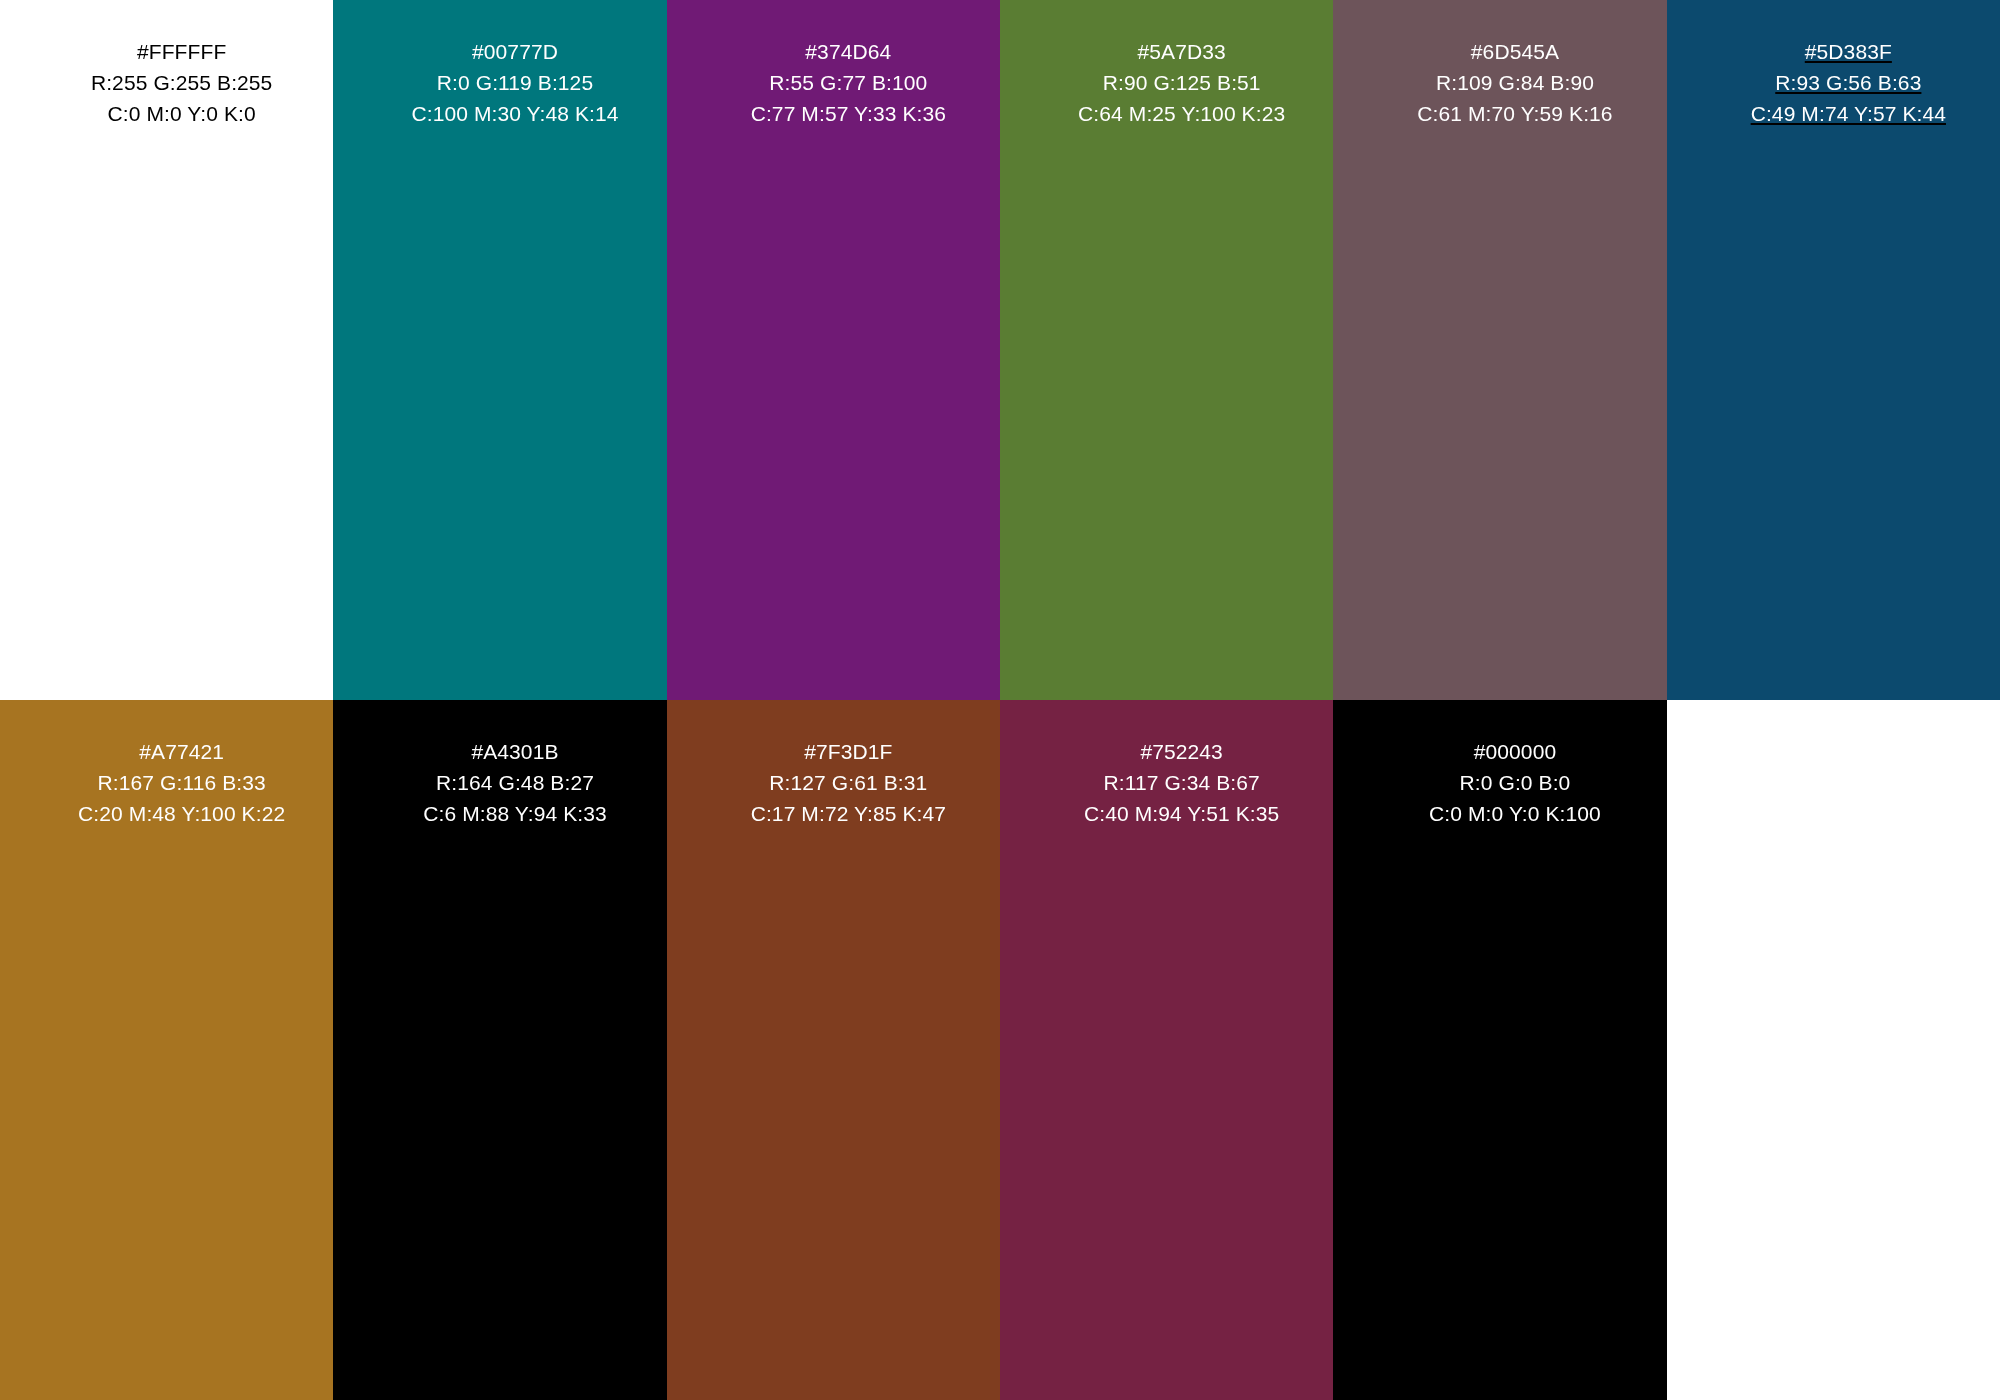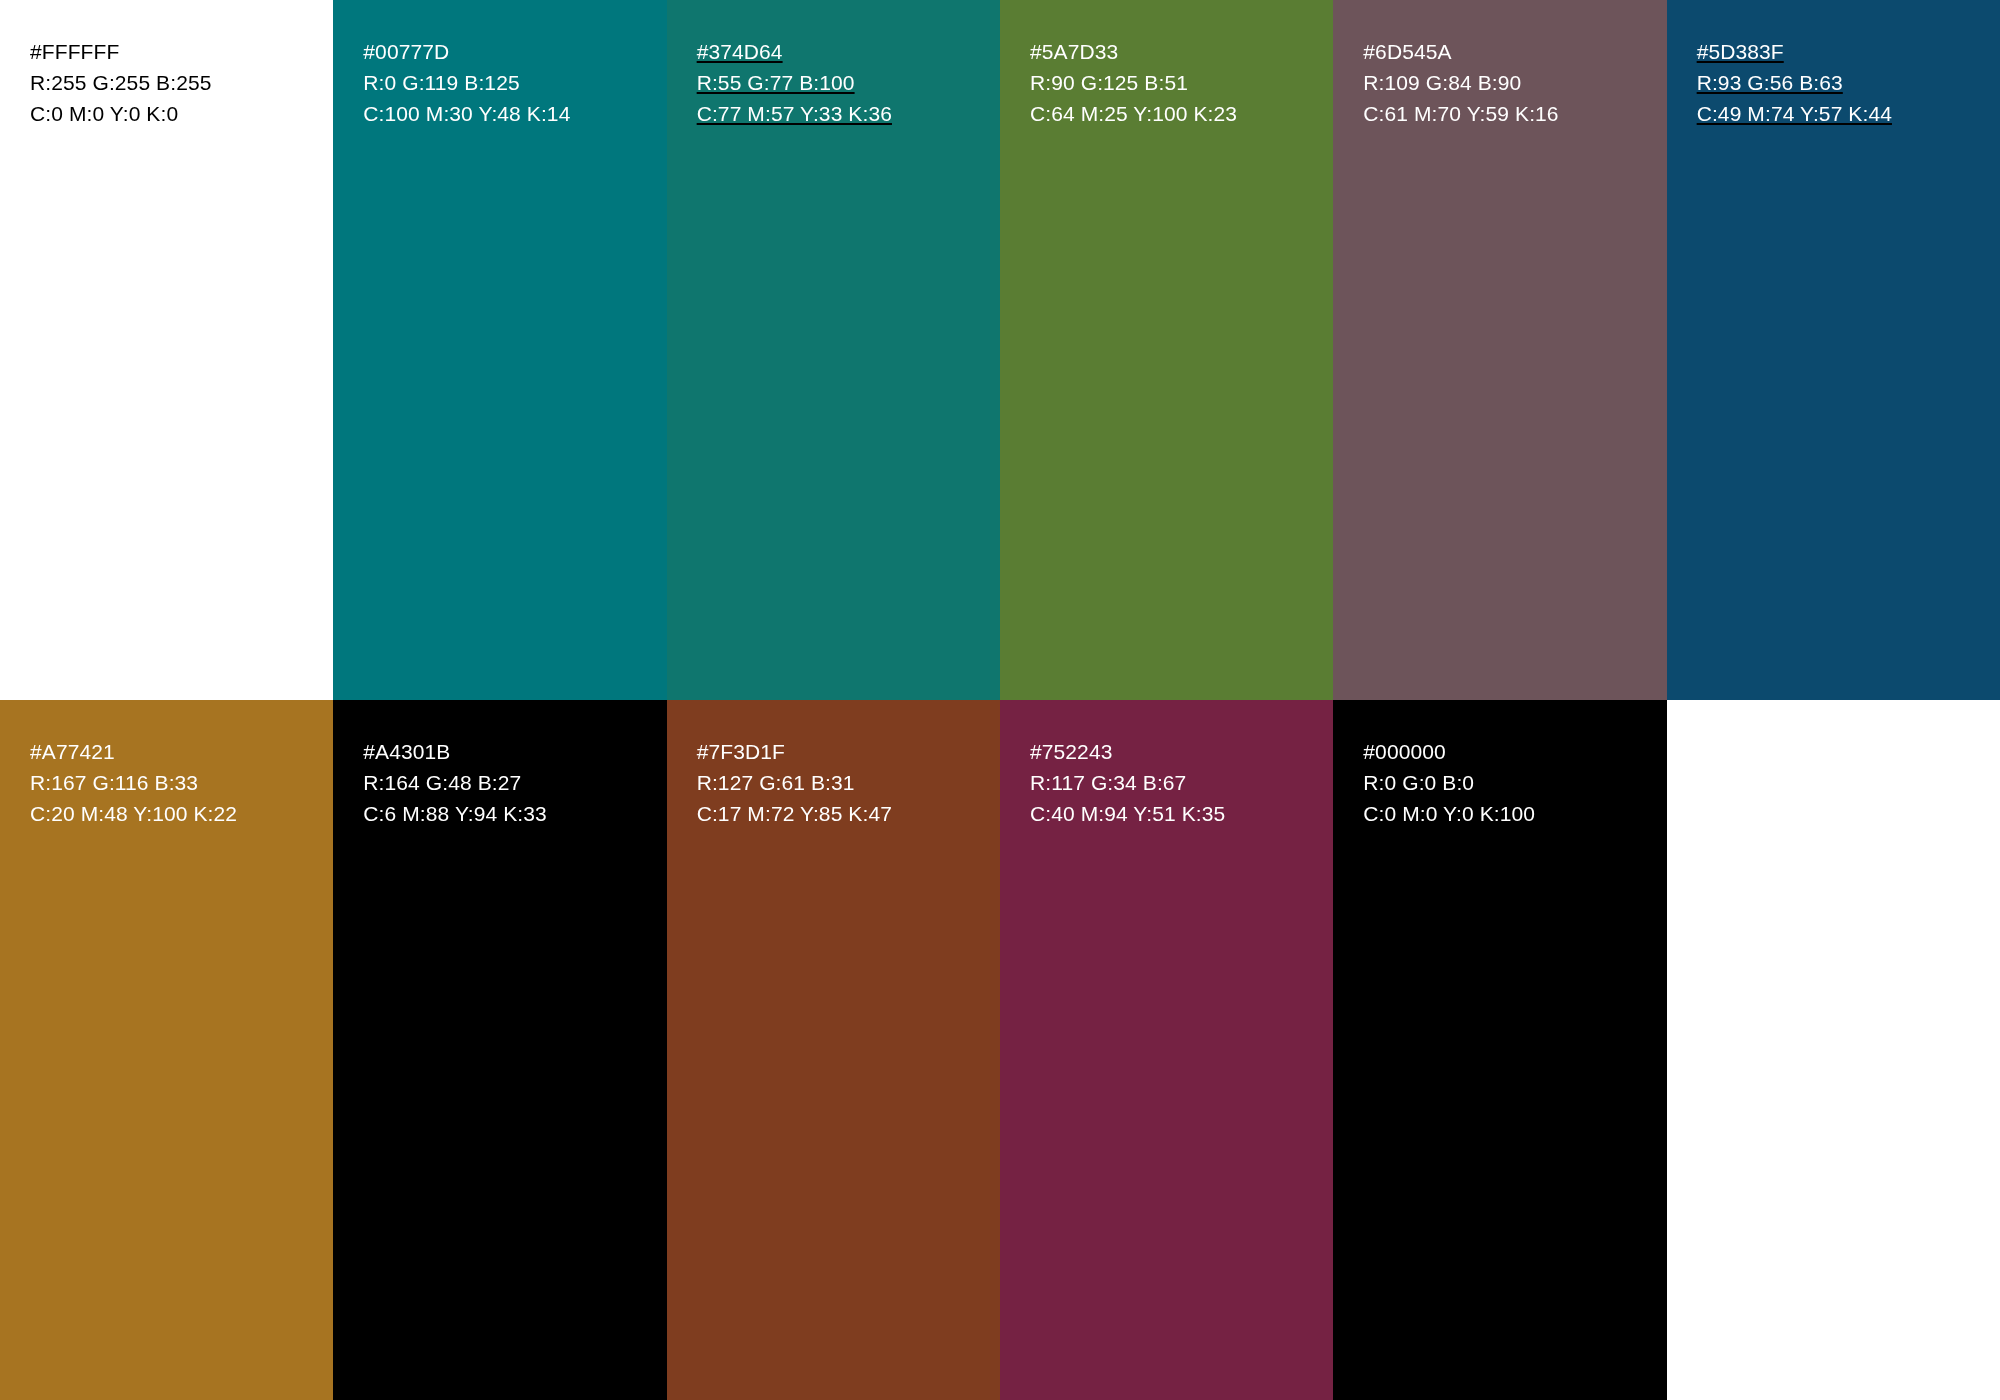--- a/index.html
+++ b/index.html
@@ -17,20 +17,21 @@
     height: 1400px;
     display: grid;
     grid-template-columns: repeat(6, 1fr);
     grid-template-rows: 700px 700px;
   }
 
   .swatch {
     position: relative;
     padding: 36px 0 12px 30px;
     overflow: hidden;
+    text-align: center;
   }
 
   .swatch-info {
     display: flex;
     flex-direction: column;
     gap: 0;
   }
 
   .swatch-line {
     font-size: 21px;
@@ -53,21 +54,21 @@
         <div class="swatch-line">C:0 M:0 Y:0 K:0</div>
       </div>
     </div>
     <div class="swatch light-text" style="background: rgb(0, 119, 125);">
       <div class="swatch-info">
         <div class="swatch-line">#00777D</div>
         <div class="swatch-line">R:0 G:119 B:125</div>
         <div class="swatch-line">C:100 M:30 Y:48 K:14</div>
       </div>
     </div>
-    <div class="swatch light-text" style="background: #0f766e; text-decoration: underline;">
+    <div class="swatch light-text" style="background: #701a75;">
       <div class="swatch-info">
         <div class="swatch-line">#374D64</div>
         <div class="swatch-line">R:55 G:77 B:100</div>
         <div class="swatch-line">C:77 M:57 Y:33 K:36</div>
       </div>
     </div>
     <div class="swatch light-text" style="background: rgb(90, 125, 51);">
       <div class="swatch-info">
         <div class="swatch-line">#5A7D33</div>
         <div class="swatch-line">R:90 G:125 B:51</div>

